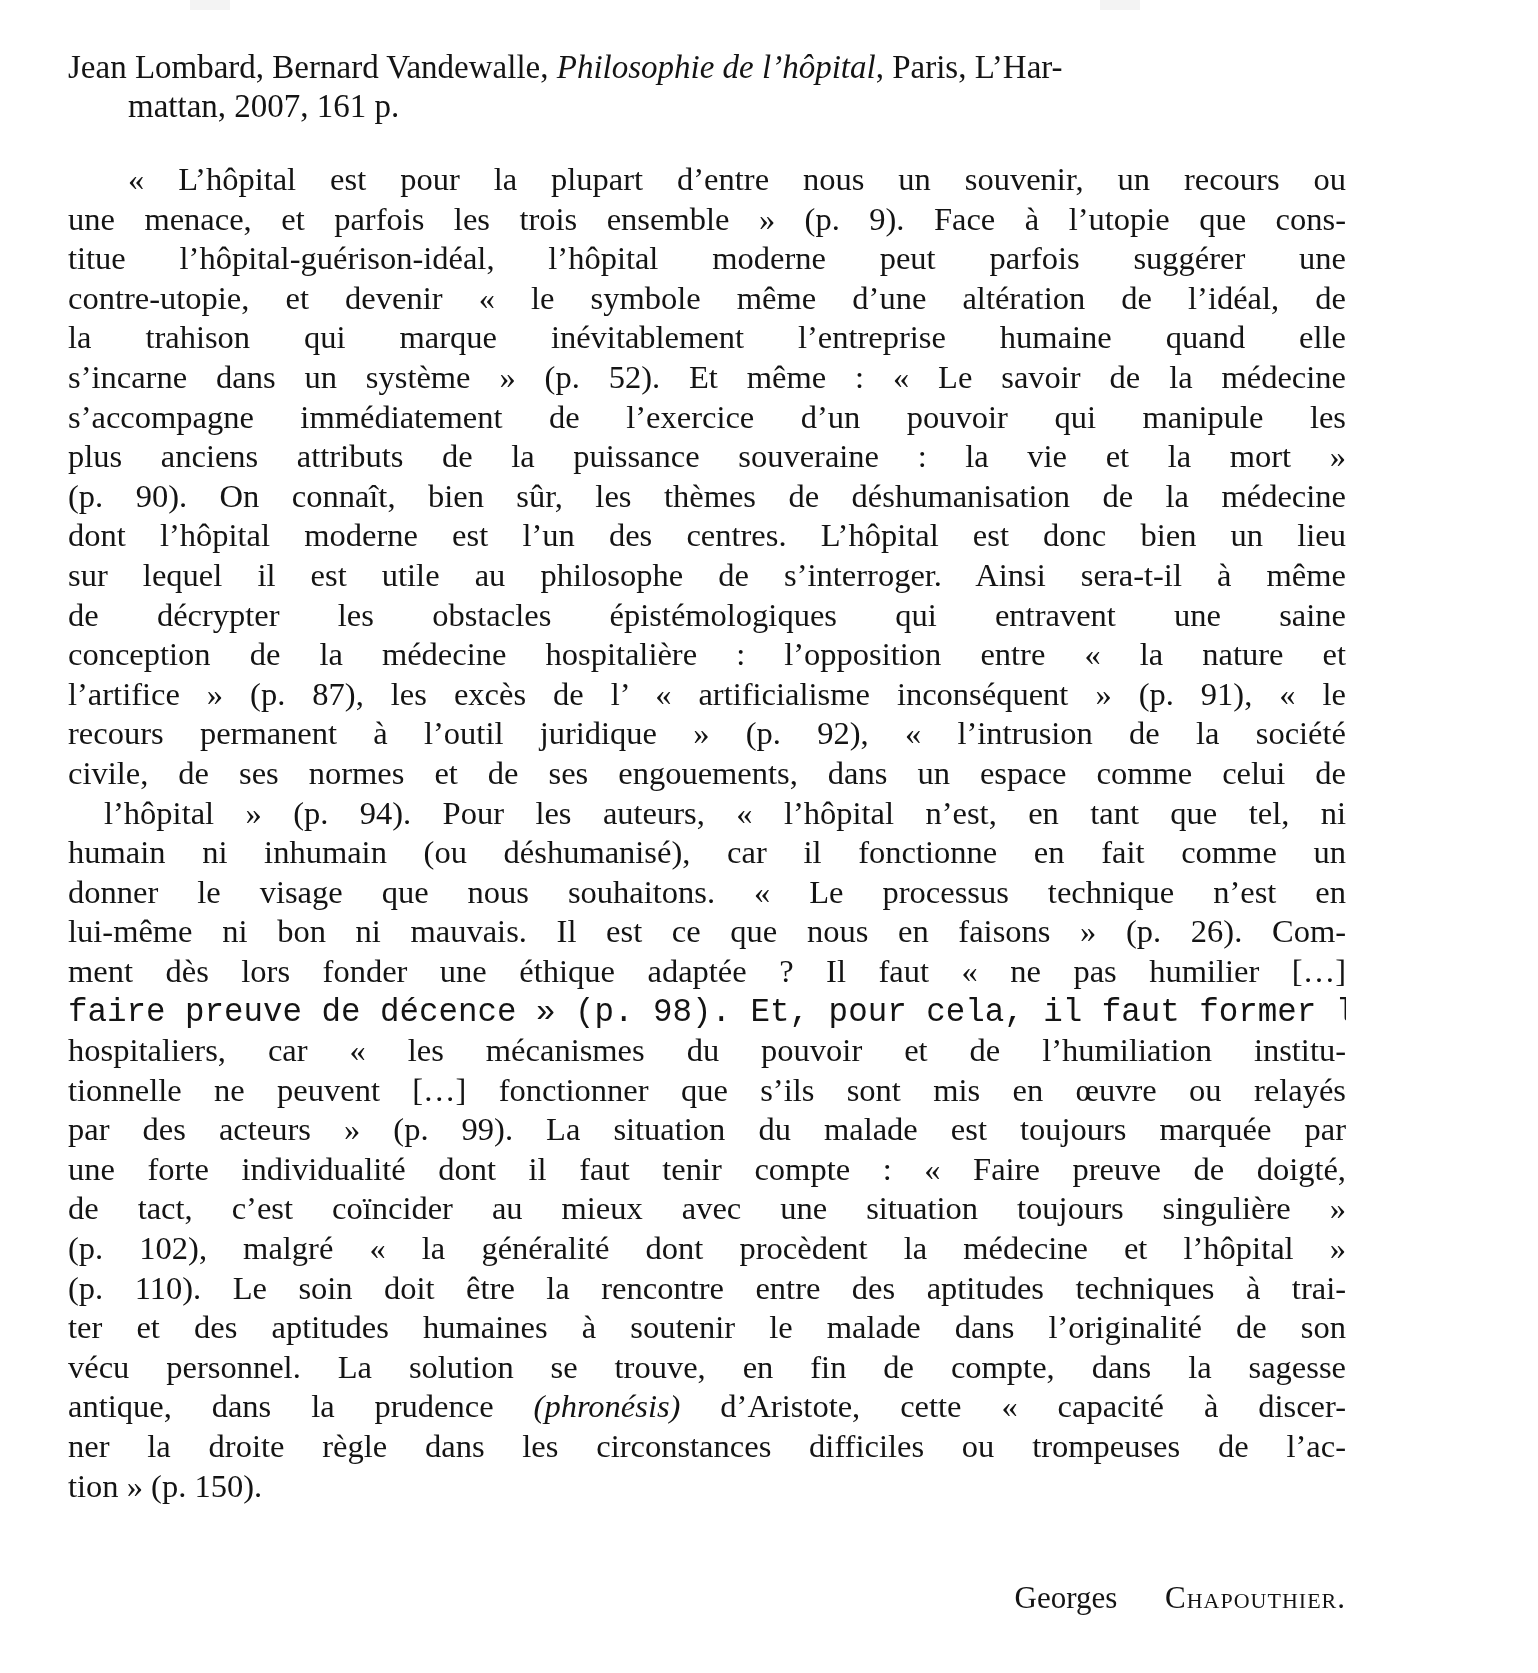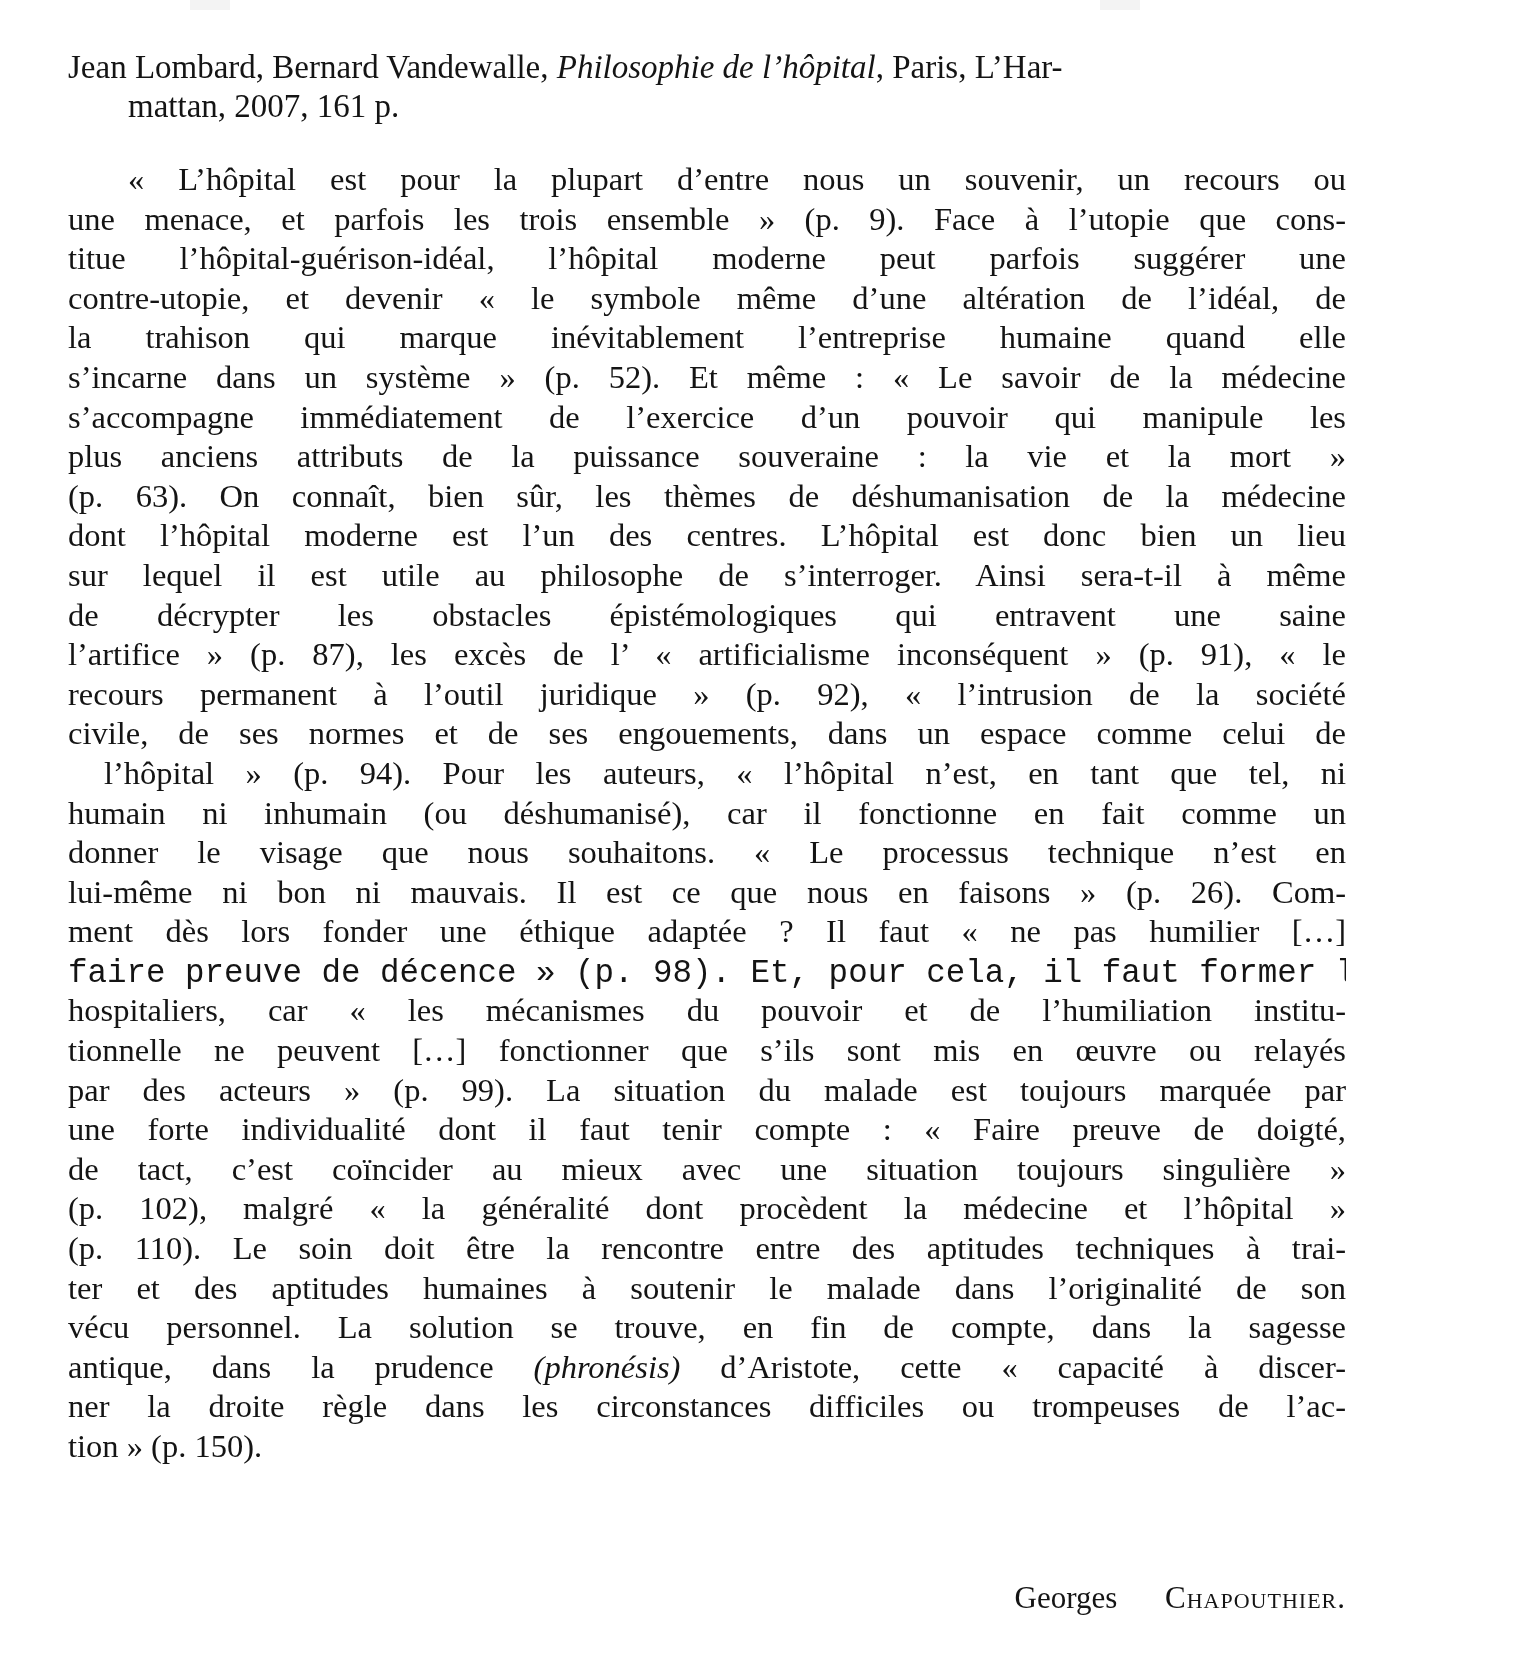--- a/index.html
+++ b/index.html
@@ -49,24 +49,25 @@
 
   <div class="body" id="review-body">
       <div class="line first" style="white-space: nowrap;"><span style="white-space: nowrap; word-spacing: 0px;">« L’hôpital est pour la plupart d’entre nous un souvenir, un recours ou</span></div>
       <div class="line" style="white-space: nowrap;"><span style="white-space: nowrap; word-spacing: 0px;">une menace, et parfois les trois ensemble » (p. 9). Face à l’utopie que cons-</span></div>
       <div class="line" style="white-space: nowrap;"><span style="white-space: nowrap; word-spacing: 0px;">titue l’hôpital-guérison-idéal, l’hôpital moderne peut parfois suggérer une</span></div>
       <div class="line" style="white-space: nowrap;"><span style="white-space: nowrap; word-spacing: 0px;">contre-utopie, et devenir « le symbole même d’une altération de l’idéal, de</span></div>
       <div class="line" style="white-space: nowrap;"><span style="white-space: nowrap; word-spacing: 0px;">la trahison qui marque inévitablement l’entreprise humaine quand elle</span></div>
       <div class="line" style="white-space: nowrap;"><span style="white-space: nowrap; word-spacing: 0px;">s’incarne dans un système » (p. 52). Et même : « Le savoir de la médecine</span></div>
       <div class="line" style="white-space: nowrap;"><span style="white-space: nowrap; word-spacing: 0px;">s’accompagne immédiatement de l’exercice d’un pouvoir qui manipule les</span></div>
       <div class="line" style="white-space: nowrap;"><span style="white-space: nowrap; word-spacing: 0px;">plus anciens attributs de la puissance souveraine : la vie et la mort »</span></div>
-      <div class="line" style="white-space: nowrap;"><span style="white-space: nowrap; word-spacing: 0px;">(p. 63). On connaît, bien sûr, les thèmes de déshumanisation de la médecine</span></div>
+      <div class="line" style="white-space: nowrap;"><span style="white-space: nowrap; word-spacing: 0px;">(p. 90). On connaît, bien sûr, les thèmes de déshumanisation de la médecine</span></div>
       <div class="line" style="white-space: nowrap;"><span style="white-space: nowrap; word-spacing: 0px;">dont l’hôpital moderne est l’un des centres. L’hôpital est donc bien un lieu</span></div>
       <div class="line" style="white-space: nowrap;"><span style="white-space: nowrap; word-spacing: 0px;">sur lequel il est utile au philosophe de s’interroger. Ainsi sera-t-il à même</span></div>
       <div class="line" style="white-space: nowrap;"><span style="white-space: nowrap; word-spacing: 0px;">de décrypter les obstacles épistémologiques qui entravent une saine</span></div>
+      <div class="line" style="white-space: nowrap;"><span style="white-space: nowrap; word-spacing: 0px;">conception de la médecine hospitalière : l’opposition entre « la nature et</span></div>
       <div class="line" style="white-space: nowrap;"><span style="white-space: nowrap; word-spacing: 0px; margin-top: 32px;">l’artifice » (p. 87), les excès de l’ « artificialisme inconséquent » (p. 91), « le</span></div>
       <div class="line" style="white-space: nowrap;"><span style="white-space: nowrap; word-spacing: 0px;">recours permanent à l’outil juridique » (p. 92), « l’intrusion de la société</span></div>
       <div class="line" style="white-space: nowrap;"><span style="white-space: nowrap; word-spacing: 0px; margin-top: 32px;">civile, de ses normes et de ses engouements, dans un espace comme celui de</span></div>
       <div class="line" style="white-space: nowrap; margin-left: 36px;"><span style="white-space: nowrap; word-spacing: 0px;">l’hôpital » (p. 94). Pour les auteurs, « l’hôpital n’est, en tant que tel, ni</span></div>
       <div class="line" style="white-space: nowrap;"><span style="white-space: nowrap; word-spacing: 0px;">humain ni inhumain (ou déshumanisé), car il fonctionne en fait comme un</span></div>
       <div class="line" style="white-space: nowrap;"><span style="white-space: nowrap; word-spacing: 0px;">donner le visage que nous souhaitons. « Le processus technique n’est en</span></div>
       <div class="line" style="white-space: nowrap;"><span style="white-space: nowrap; word-spacing: 0px;">lui-même ni bon ni mauvais. Il est ce que nous en faisons » (p. 26). Com-</span></div>
       <div class="line" style="white-space: nowrap;"><span style="white-space: nowrap; word-spacing: 0px;">ment dès lors fonder une éthique adaptée ? Il faut « ne pas humilier […]</span></div>
       <div class="line" style="white-space: nowrap;"><span style="white-space: nowrap; word-spacing: 0px; font-family: Liberation Mono, monospace;">faire preuve de décence » (p. 98). Et, pour cela, il faut former les acteurs</span></div>
       <div class="line" style="white-space: nowrap;"><span style="white-space: nowrap; word-spacing: 0px;">hospitaliers, car « les mécanismes du pouvoir et de l’humiliation institu-</span></div>

